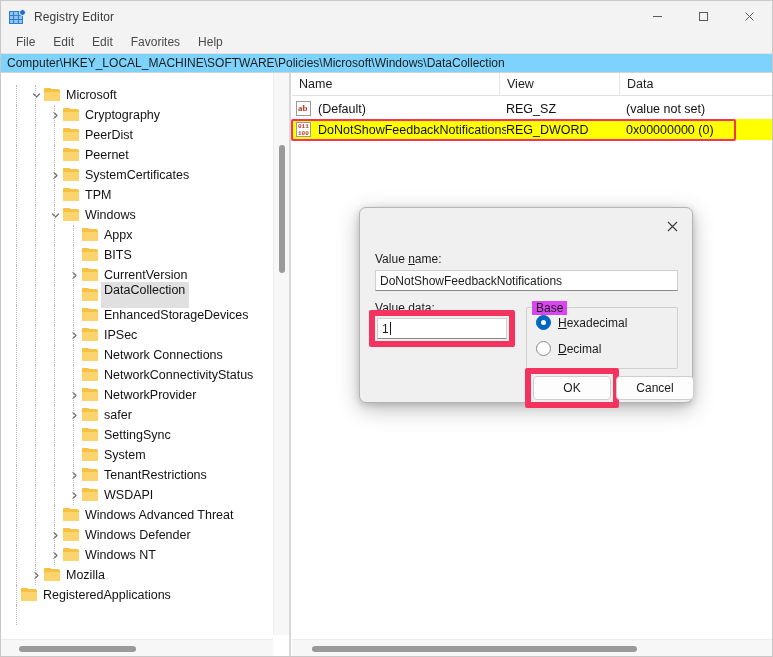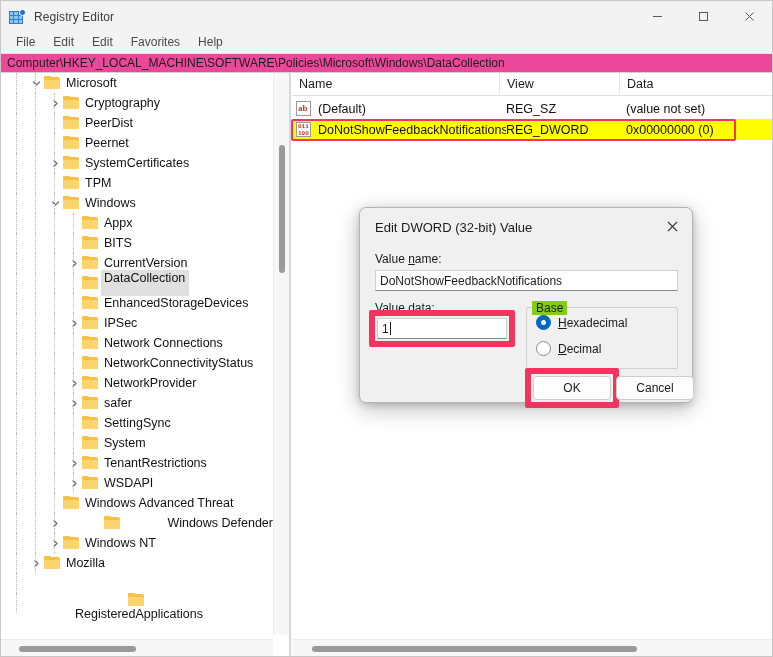--- a/index.html
+++ b/index.html
@@ -69,21 +69,21 @@
   }
   .menuitem {
     font-size: 12px; color: #4a4a4a;
     padding: 2px 9px 3px 9px;
   }
 
   
   .addressbar {
     position: absolute; top: 52px; left: 0;
     width: 771px; height: 20px;
-    background: #ec4899;
+    background: #7dd3fc;
     border-top: 1px solid #e3e3e3;
     border-bottom: 1px solid #d2d2d2;
     display: flex; align-items: center;
   }
   .addresstext {
     font-size: 12px; color: #1c1c1c;
     padding-left: 6px; white-space: nowrap;
   }
 
   
@@ -107,21 +107,21 @@
   }
   .rightpane {
     position: absolute; left: 291px; top: 0;
     width: 480px; height: 583px;
     background: #ffffff;
     overflow: hidden;
   }
 
   
   .tree {
-    position: absolute; left: 0; top: 0;
+    position: absolute; left: 0; top: 12px;
     width: 272px; height: 562px;
     overflow: hidden;
   }
   .trow {
     position: relative;
     height: 20px;
     display: flex; align-items: center;
     white-space: nowrap;
     font-size: 12.5px;
     color: #121212;
@@ -293,21 +293,21 @@
     background: #1b1b1b;
     margin-left: 1px;
   }
   .groupbox {
     position: absolute;
     border: 1px solid #d0d0d0;
     border-radius: 2px;
   }
   .group-caption {
     position: absolute;
-    background: #84cc16;
+    background: #d946ef;
     font-size: 12px; color: #1b1b1b;
     padding: 0 4px;
   }
   .radio-row {
     position: absolute;
     display: flex; align-items: center;
     font-size: 12px; color: #1b1b1b;
   }
   .radio {
     width: 15px; height: 15px; border-radius: 50%;
@@ -709,21 +709,21 @@
             <div class="dotline" style="left: 34px;"></div>
             <div class="dotline" style="left: 53px;"></div>
             <div class="twist"></div>
             <div class="tfolder">
               <div class="tab"></div>
               <div class="back"></div>
               <div class="front"></div>
             </div>
             <span class="tlabel">Windows Advanced Threat</span>
           </div>
-          <div class="trow" style="padding-left: 46px; justify-content: space-between;">
+          <div class="trow" style="padding-left: 46px;">
             <div class="dotline" style="left: 15px;"></div>
             <div class="dotline" style="left: 34px;"></div>
             <div class="dotline" style="left: 53px;"></div>
             <div class="twist">
               <svg width="9" height="9" viewBox="0 0 9 9">
                 <path d="M3 1.5 L6 4.5 L3 7.5" stroke="currentColor" stroke-width="1.2" fill="none" stroke-linecap="round" stroke-linejoin="round"></path>
               </svg>
             </div>
             <div class="tfolder">
               <div class="tab"></div>
@@ -756,21 +756,21 @@
                 <path d="M3 1.5 L6 4.5 L3 7.5" stroke="currentColor" stroke-width="1.2" fill="none" stroke-linecap="round" stroke-linejoin="round"></path>
               </svg>
             </div>
             <div class="tfolder">
               <div class="tab"></div>
               <div class="back"></div>
               <div class="front"></div>
             </div>
             <span class="tlabel">Mozilla</span>
           </div>
-          <div class="trow" style="padding-left: 4px; flex-direction: column;">
+          <div class="trow" style="padding-left: 4px;">
             <div class="dotline" style="left: 15px;"></div>
             <div class="twist"></div>
             <div class="tfolder">
               <div class="tab"></div>
               <div class="back"></div>
               <div class="front"></div>
             </div>
             <span class="tlabel">RegisteredApplications</span>
           </div>
           <div class="trow" style="padding-left: 8px;">
@@ -815,21 +815,20 @@
         <div class="lc-data">0x00000000 (0)</div>
       </div>
 
       <div class="hscroll" style="left:0;width:480px;">
         <div class="hthumb" style="left:20px;width:325px;"></div>
       </div>
     </div>
   </div>
 
   <div class="dlg">
-    <div class="dlg-title">Edit DWORD (32-bit) Value</div>
     <div class="dlg-close">
       <svg width="11" height="11" viewBox="0 0 11 11">
           <path d="M1 1 L10 10 M10 1 L1 10" stroke="currentColor" stroke-width="1.1" fill="none"></path>
         </svg>
     </div>
 
     <div class="lbl" style="left:15px; top:44px;"><span>Value </span><u>n</u><span>ame:</span></div>
 
     <div class="txtbox" style="left:15px; top:62px; width:303px; height:21px;">
       <span>DoNotShowFeedbackNotifications</span>

